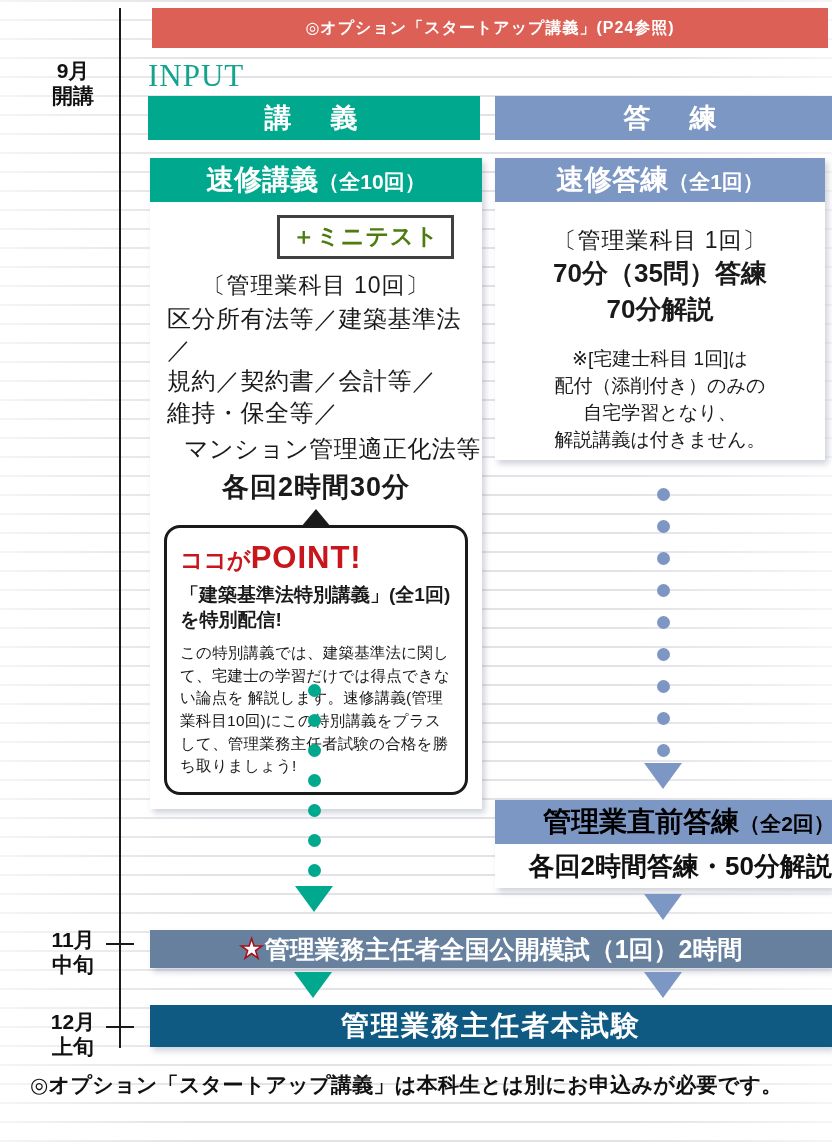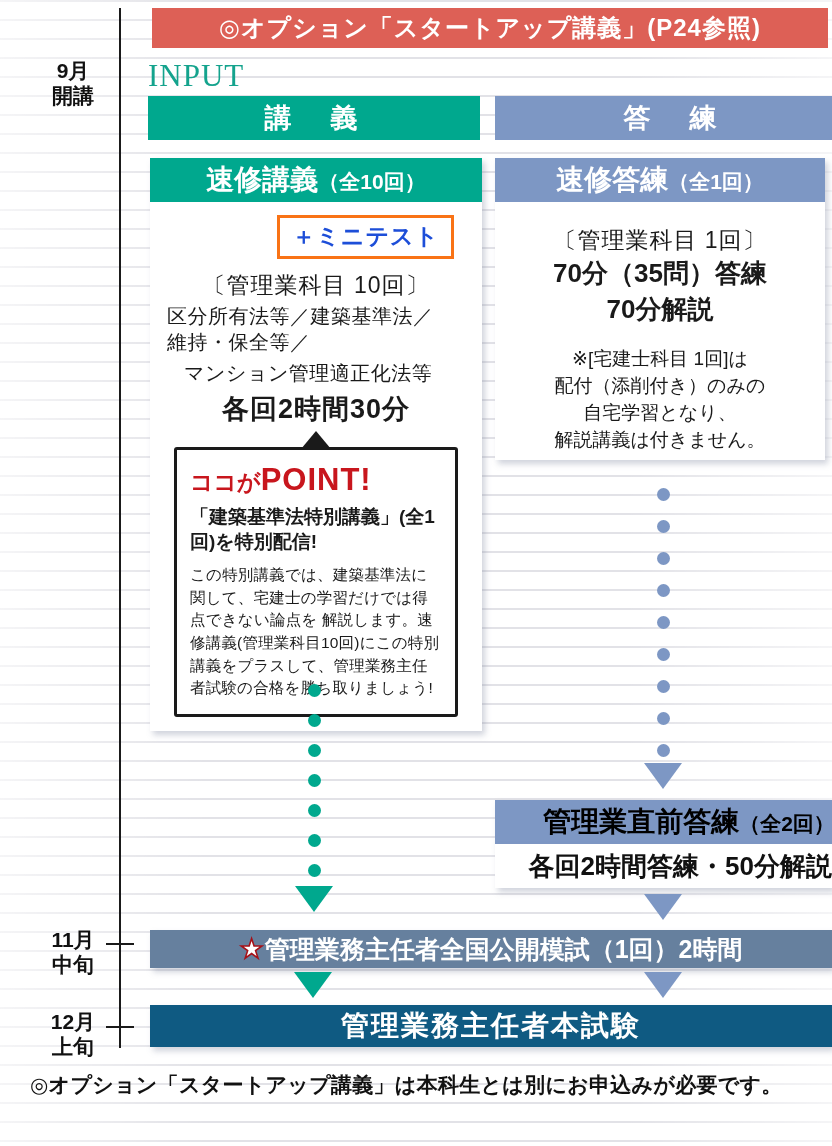--- a/index.html
+++ b/index.html
@@ -10,21 +10,21 @@
     background:
       linear-gradient(90deg, rgba(255,255,255,.65) 0%, rgba(255,255,255,0) 25%, rgba(255,255,255,0) 75%, rgba(255,255,255,.65) 100%),
       repeating-linear-gradient(180deg, #e2e2e7 0 2px, #ffffff 2px 19px);
     color:#1a1a1a;
   }
   .abs { position:absolute; }
   .shadow { box-shadow:3px 4px 6px rgba(120,130,155,.35); }
 
   
   .banner { left:152px; top:8px; width:676px; height:40px; background:#DD6056;
-    color:#fff; font-weight:bold; font-size:24px; text-align:center; line-height:40px; letter-spacing:1px; }
+    color:#fff; font-weight:bold; font-size:16px; text-align:center; line-height:40px; letter-spacing:1px; }
 
   
   .vline { left:119px; top:8px; width:2px; height:1040px; background:#1a1a1a; }
   .tick  { left:106px; width:28px; height:2px; background:#1a1a1a; }
   .month { left:34px; width:78px; text-align:center; font-weight:bold; font-size:21px; line-height:1.2; color:#111; }
 
   
   .col-title { top:58px; font-family:"Liberation Serif","DejaVu Serif",serif; font-size:31px; text-align:left; letter-spacing:1px; }
   .col-title.input  { left:148px; width:332px; color:#14A38D; }
   .col-title.output { left:508px; width:337px; color:#8099C7;margin-top:44px; }
@@ -36,32 +36,32 @@
 
   
   .card { background:#fff; }
   .card-left  { left:150px; top:158px; width:332px; padding-bottom:14px; }
   .card-right { left:495px; top:158px; width:330px; height:302px; }
   .card-hd { height:44px; color:#fff; font-weight:bold; text-align:center; line-height:44px; font-size:28px; }
   .card-hd.green { background:#00A88E; }
   .card-hd.blue  { background:#7D97C4; }
   .card-hd .cnt { font-size:21px; font-weight:bold; }
 
-  .badge { display:table; margin:13px 28px 0 auto; border:3px solid #f97316; background:#fff;
-    color:#1d4ed8; font-weight:bold; font-size:23px; padding:3px 12px 4px; letter-spacing:1px; }
+  .badge { display:table; margin:13px 28px 0 auto; border:3px solid #404040; background:#fff;
+    color:#4d7c0f; font-weight:bold; font-size:23px; padding:3px 12px 4px; letter-spacing:1px; }
 
   .subject-title { text-align:center; font-size:23px; margin-top:11px; letter-spacing:1px; }
-  .subjects { padding:2px 0 0 17px; font-size:20px; line-height:1.30; letter-spacing:.5px; }
+  .subjects { padding:2px 0 0 17px; font-size:24px; line-height:1.30; letter-spacing:.5px; }
   .subjects .wide { margin-top:5px;margin-left:17px; }
   .duration { text-align:center; font-weight:bold; font-size:27px; margin-top:5px; letter-spacing:1px; }
 
   .tail-tri { width:0; height:0; margin:4px auto -2px; border-left:15px solid transparent;
     border-right:15px solid transparent; border-bottom:18px solid #1a1a1a; }
 
-  .point-box { margin:0 24px; border:3px solid #1a1a1a; border-radius:3px; background:#fff; padding:12px 13px 14px; }
+  .point-box { margin:0 14px; border:3px solid #1a1a1a; border-radius:16px; background:#fff; padding:12px 13px 14px; }
   .point-label { color:#C8161D; line-height:1; margin-top:2px; }
   .point-label .pre  { font-size:23px; font-weight:900; }
   .point-label .main { font-size:31px; font-weight:900; letter-spacing:1px; }
   .point-heading { font-weight:bold; font-size:19px; line-height:1.32; margin-top:9px; }
   .point-body { font-size:15.5px; line-height:1.46; margin-top:10px; letter-spacing:.2px; }
 
   .big-line { text-align:center; font-weight:bold; font-size:26px; line-height:1.38; }
   .right-subject { text-align:center; font-size:23px; margin-top:23px; letter-spacing:1px; }
   .right-note { text-align:center; font-size:19px; line-height:1.43; margin-top:17px; }
 
@@ -120,20 +120,21 @@
   <div class="abs cat-bar blue">答　練</div>
 
   <div class="abs card card-left shadow">
     <div class="card-hd green">
       <span>速修講義</span><span class="cnt">（全10回）</span>
     </div>
     <div class="badge">＋ミニテスト</div>
     <div class="subject-title">〔管理業科目 10回〕</div>
     <div class="subjects">
       <div>区分所有法等／建築基準法／</div>
+      <div>規約／契約書／会計等／</div>
       <div>維持・保全等／</div>
       <div class="wide">マンション管理適正化法等</div>
     </div>
     <div class="duration">各回2時間30分</div>
     <div class="tail-tri"></div>
     <div class="point-box">
       <div class="point-label">
         <span class="pre">ココが</span><span class="main">POINT!</span>
       </div>
       <div class="point-heading">「建築基準法特別講義」(全1回)を特別配信!</div>

